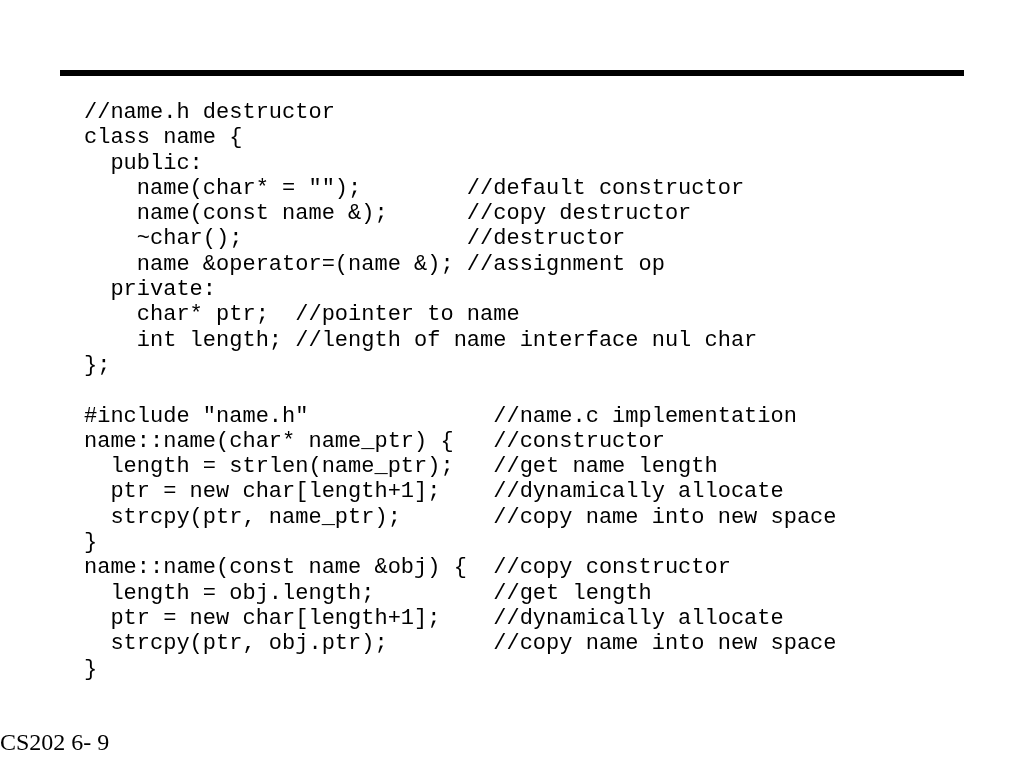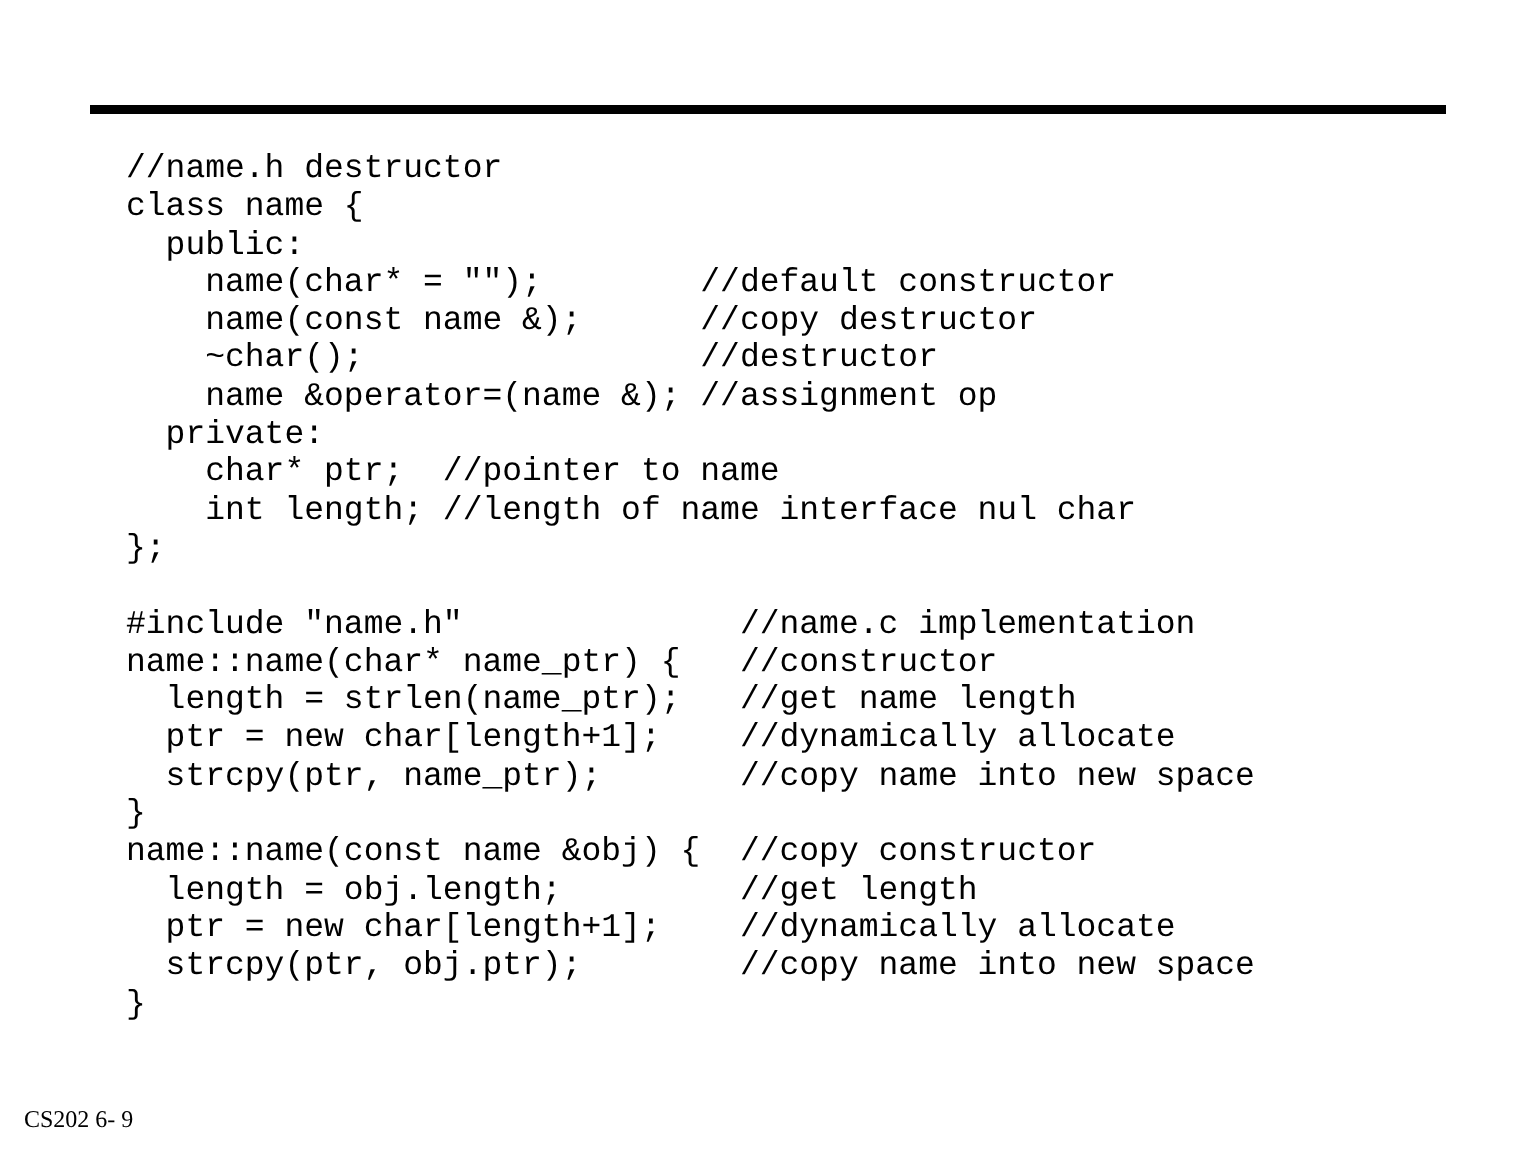--- a/index.html
+++ b/index.html
@@ -31,24 +31,24 @@
     font-size: 22px;
     line-height: 1.15;
     margin: 0 0 0 24px;
     white-space: pre;
   }
   .bold {
     font-weight: normal;
   }
   .footer {
     position: absolute;
-    left: 16px;
+    left: 0;
     bottom: 12px;
     font-family: "Times New Roman", Times, serif;
-    font-size: 16px;
+    font-size: 24px;
   }
 </style>
 </head>
 <body>
 
 <div class="slide">
   <hr class="rule">
   <pre class="code"><span>//name.h destructor</span>
 <span>class name {</span>
 <span>  public:</span>

